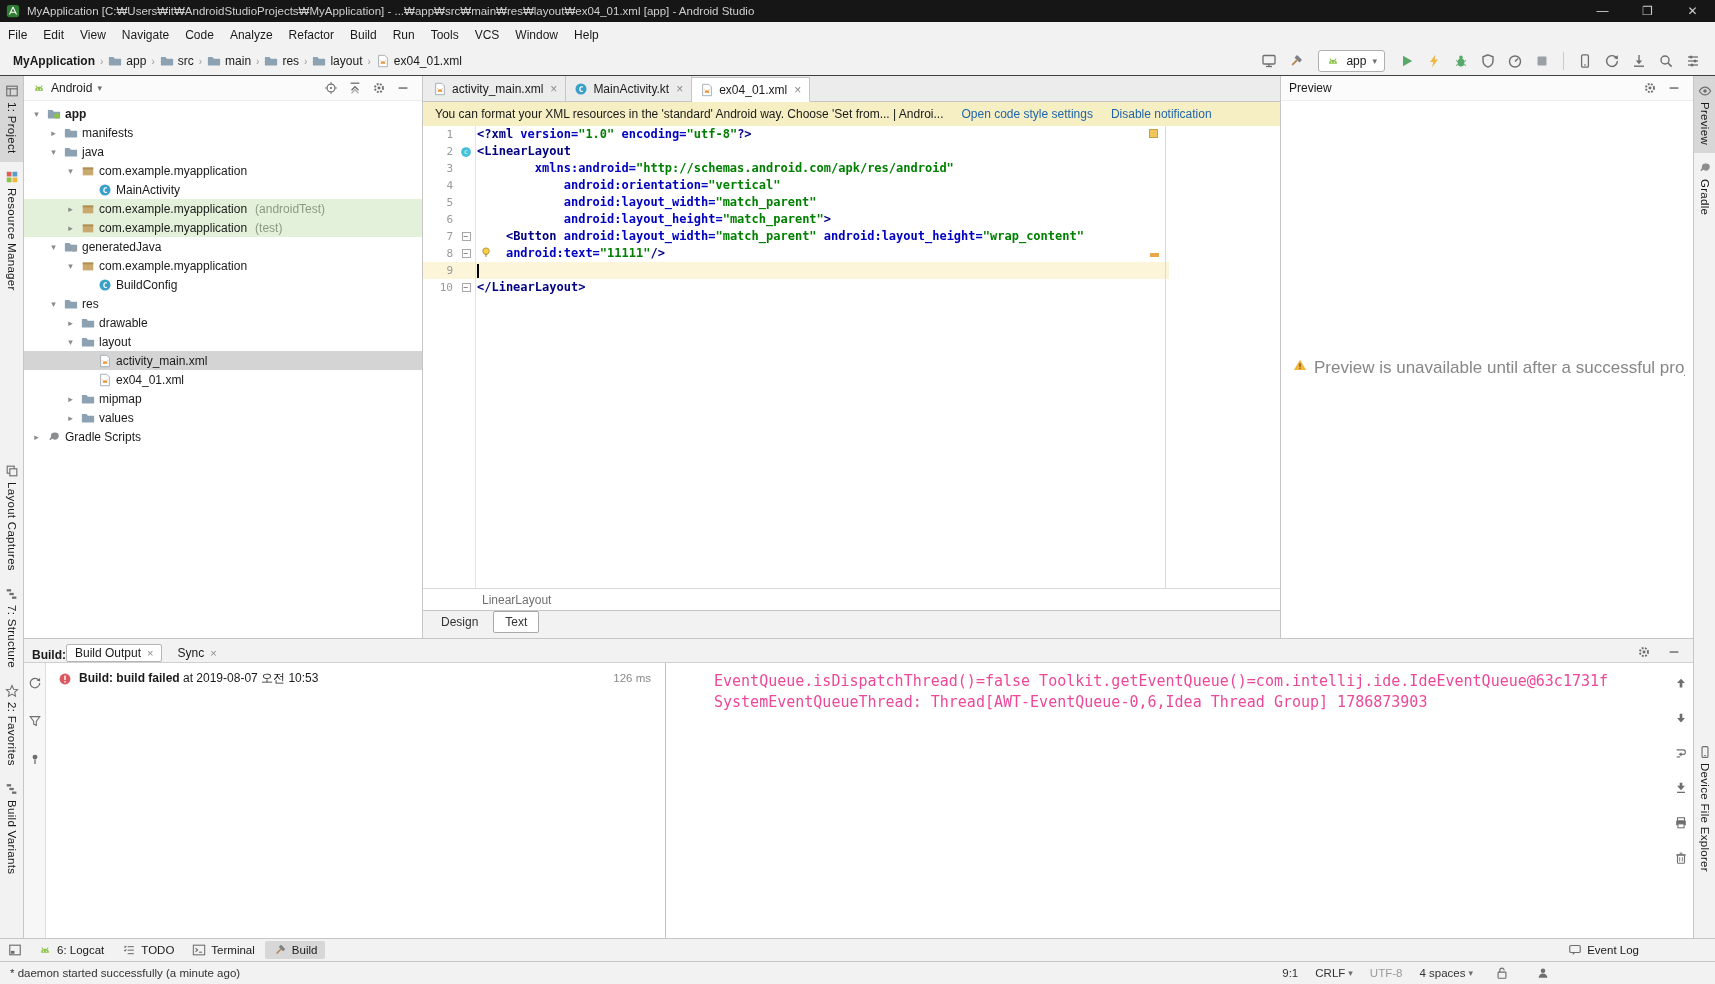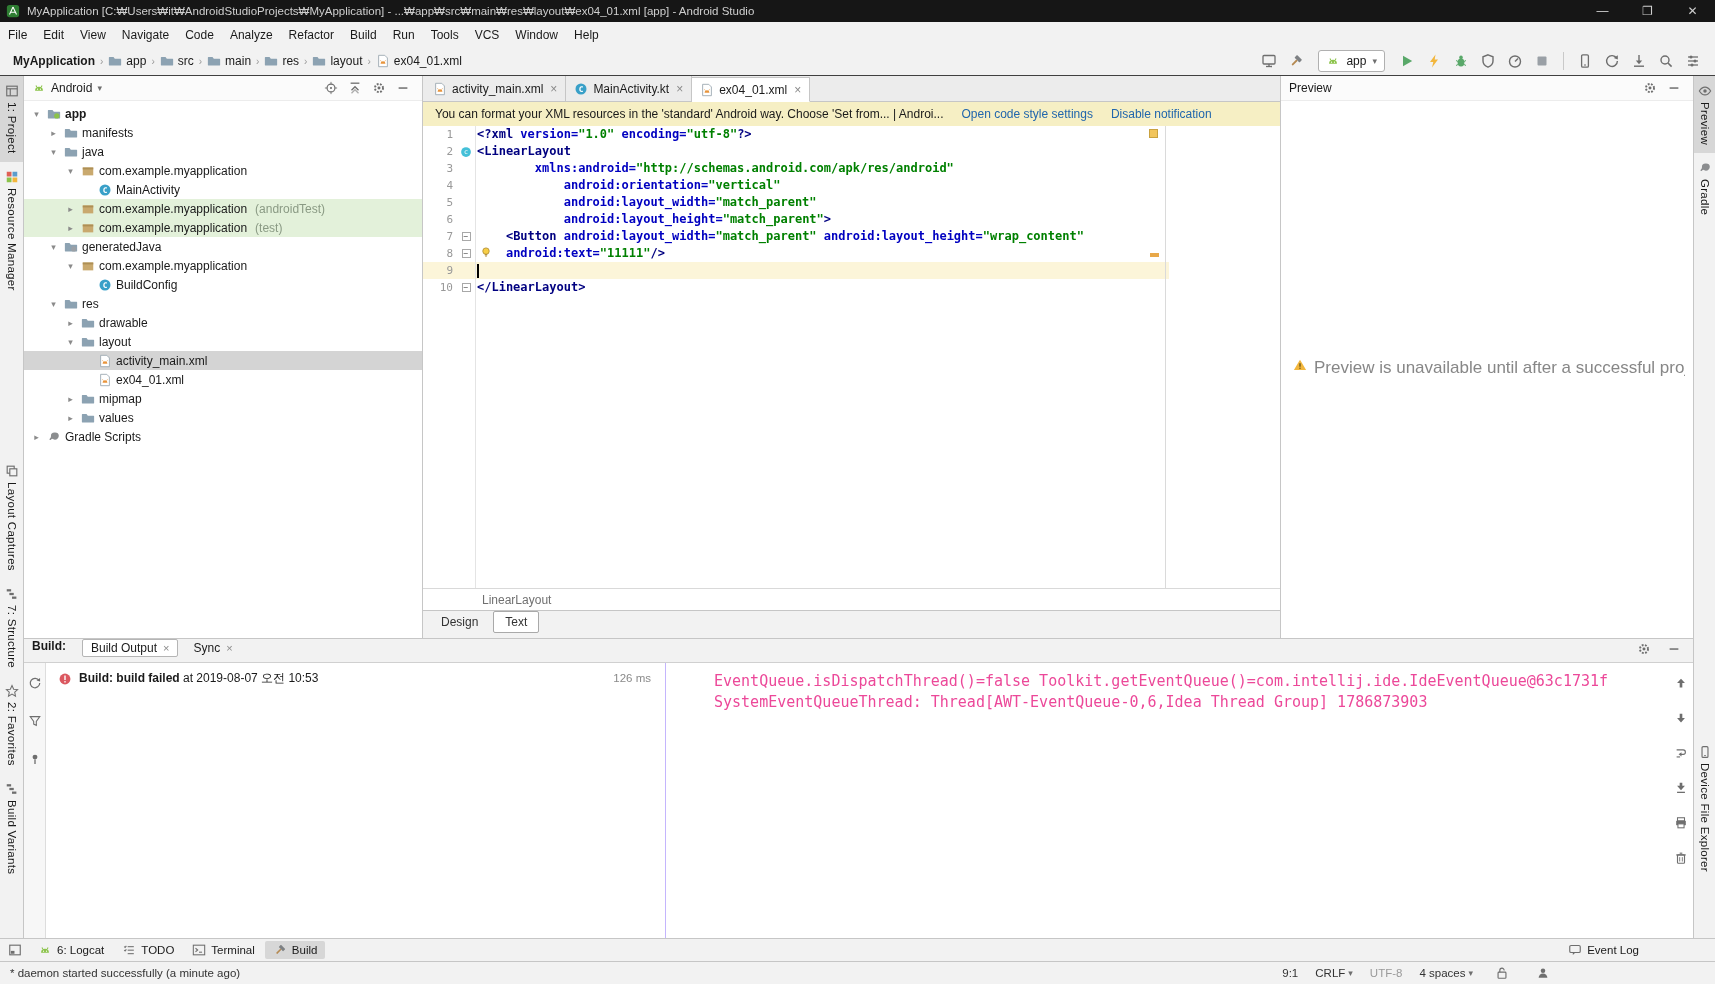--- a/index.html
+++ b/index.html
@@ -83,21 +83,21 @@
 #modebar{height:28px;background:#f2f2f2;border-top:1px solid #c6c6c6;display:flex;align-items:flex-start;padding-left:6px;gap:3px}
 .mtab{padding:3px 11px;border:1px solid transparent;border-radius:2px;color:#333}
 .mtab.active{background:#fff;border-color:#a9a9a9}
 
 
 #preview{position:absolute;left:1280px;top:76px;width:413px;height:562px;background:#fff;border-left:1px solid #c6c6c6}
 .pv-msg{position:absolute;top:282px;left:12px;display:flex;gap:7px;color:#878787;font-size:17px;white-space:nowrap;overflow:hidden;max-width:392px}
 
 
 #build{position:absolute;left:24px;top:638px;width:1669px;height:300px;background:#fff;border-top:1px solid #c6c6c6}
-.build-head{height:24px;background:#f2f2f2;border-bottom:1px solid #d0d0d0;display:flex;align-items:flex-start;padding:0 8px;gap:16px}
+.build-head{height:24px;background:#f2f2f2;border-bottom:1px solid #d0d0d0;display:flex;align-items:flex-end;padding:0 8px;gap:0}
 .btab{display:flex;align-items:center;gap:6px;padding:1px 8px;border:1px solid transparent;border-radius:2px}
 .btab.active{background:#fff;border-color:#b5b5b5}
 .btab .close{color:#8a8a8a;font-size:11px}
 .bh-icons{margin-left:auto;display:flex;gap:8px}
 .build-body{display:flex;height:275px}
 .bside{width:22px;background:#f7f7f7;border-right:1px solid #ddd;display:flex;flex-direction:column;align-items:center;padding-top:8px;gap:14px}
 .btree{width:620px;border-right:1px solid #c4b5fd;padding:7px 12px;position:relative}
 .btree-row{display:flex;gap:7px;align-items:center;white-space:nowrap}
 .duration{position:absolute;right:14px;top:9px;color:#8a8a8a;font-size:11.5px}
 .bconsole{flex:1;padding:8px 8px 8px 48px;font-family:"DejaVu Sans Mono",monospace;font-size:15px;color:#ec4899;line-height:21px;white-space:pre;overflow:hidden}

